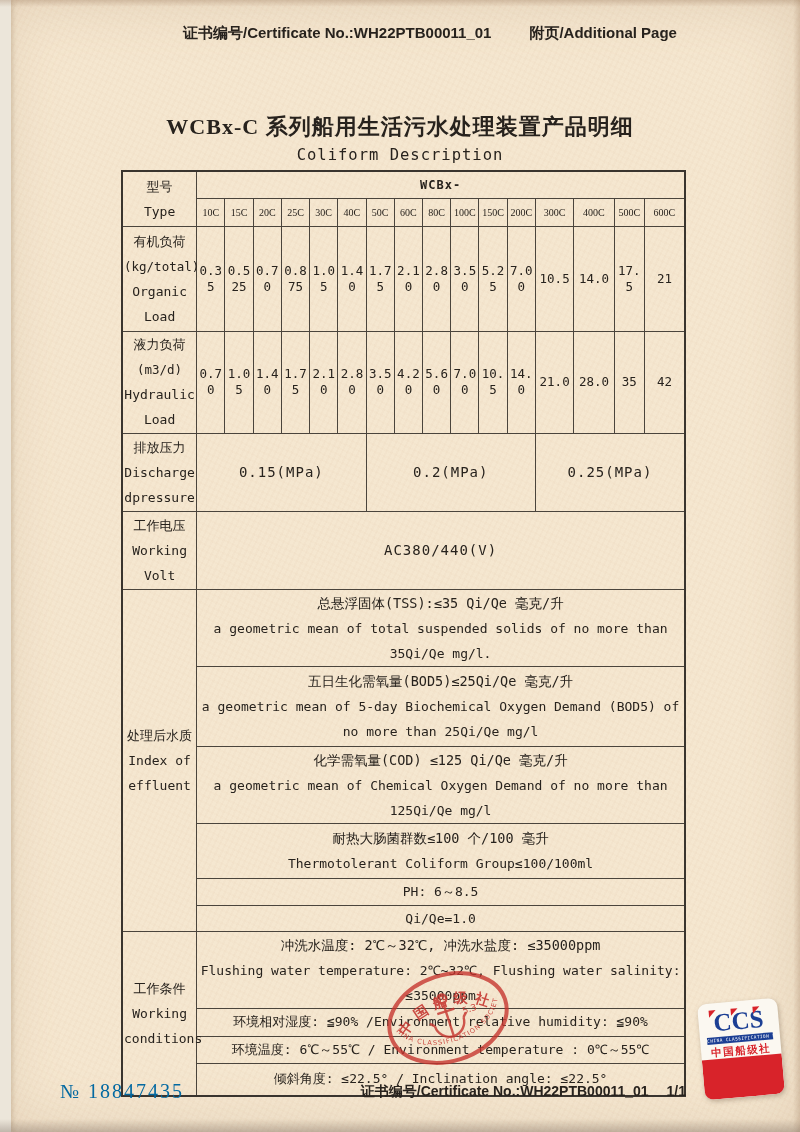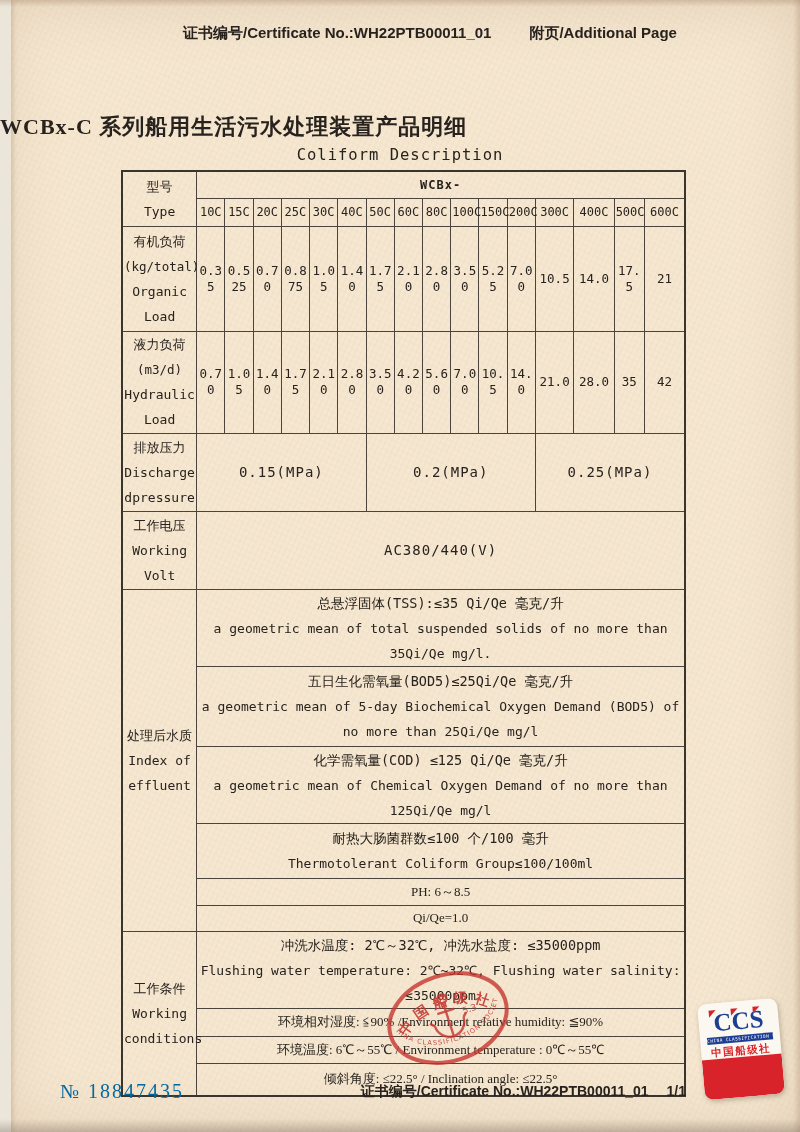--- a/index.html
+++ b/index.html
@@ -28,21 +28,21 @@
   .page-header {
     position:absolute; top:24px; left:0; width:100%;
     display:flex; justify-content:center; gap:38px;
     font-family:"Liberation Sans", sans-serif; font-weight:bold; font-size:15px;
     transform:translateX(30px);
   }
 
   
   .doc-title {
     position:absolute; top:112px; left:0; width:100%;
-    font-family:"Liberation Serif", serif;
+    text-align:center; font-family:"Liberation Serif", serif;
     font-weight:bold; font-size:22px; letter-spacing:1px;
   }
   .doc-subtitle {
     position:absolute; top:146px; left:0; width:100%;
     text-align:center; font-size:15.5px; letter-spacing:1px;
   }
 
   
   table.spec {
     position:absolute; left:121px; top:170px; width:565px;
@@ -50,26 +50,26 @@
     border:2px solid #39342e;
   }
   table.spec td {
     border:1px solid #4a443c;
     text-align:center; vertical-align:middle;
     padding:0 1px;
   }
   td.lbl { font-size:13px; line-height:25px; }
   td.lbl .sub { font-size:12.5px; }
   td.series { font-size:12px; font-weight:bold; letter-spacing:1px; }
-  td.model { font-size:12px; padding:0; }
+  td.model { font-size:10px; padding:0;font-family:Liberation Serif, serif; }
   td.val { font-size:12.5px; line-height:16px; word-break:break-all; }
   td.big { font-size:14px; letter-spacing:1px; }
   td.txt .zh { font-size:13.5px; line-height:26px; }
   td.txt .en { font-size:13px;  line-height:25px; }
-  td.one { font-size:13px;font-family:Liberation Serif, serif; }
+  td.one { font-size:13px; }
 
   
   .stamp {
     position:absolute; left:358px; top:943px; width:180px; height:150px;
     opacity:0.88; pointer-events:none;
   }
 
   
   .ccs-card {
     position:absolute; left:701px; top:1001px; width:80px; height:96px;

